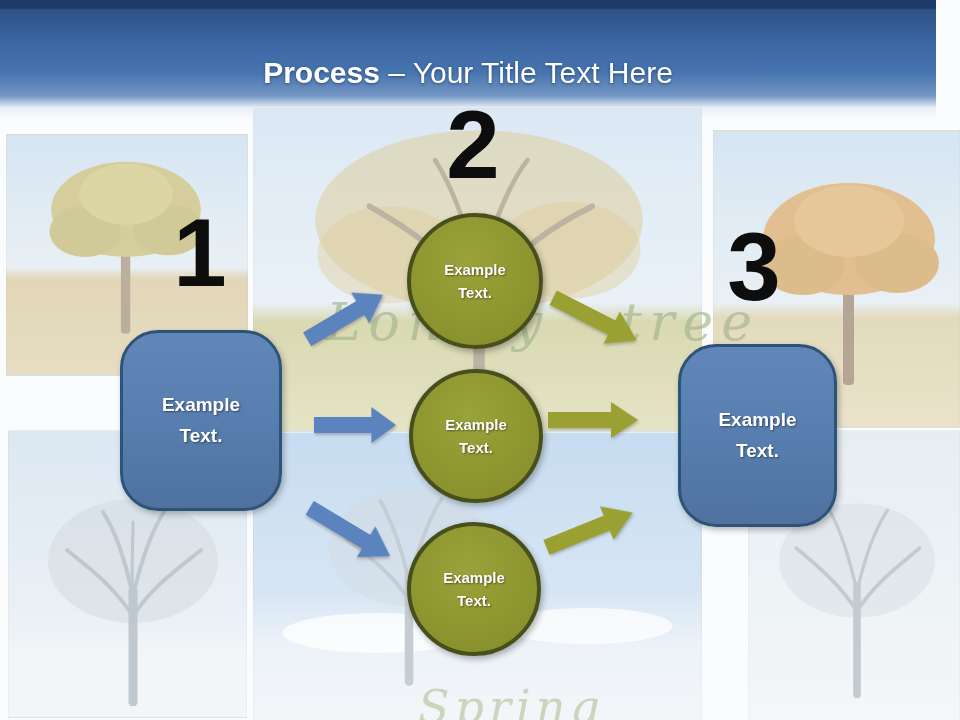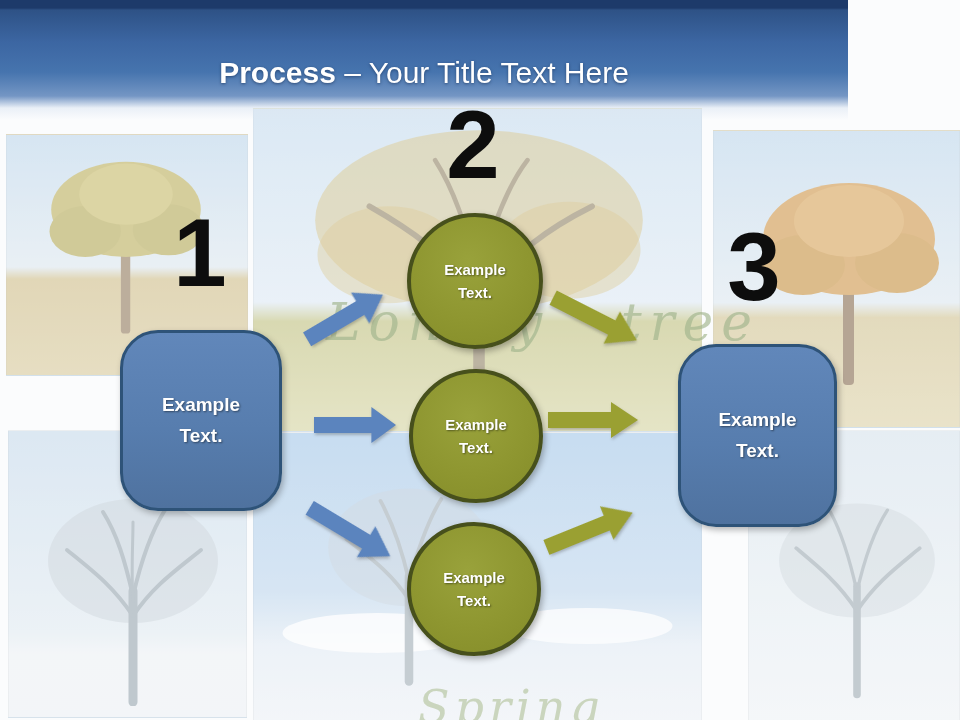--- a/index.html
+++ b/index.html
@@ -21,21 +21,21 @@
     background:linear-gradient(180deg,#c3d8ea 0%,#e0eaf1 70%,#eef2f5 78%,#edf1f4 100%);}
   .photo-bc{left:253px;top:432px;width:447px;height:288px;
     background:linear-gradient(180deg,#9ec4e8 0%,#bad4ec 55%,#e2ebf4 74%,#eef2f6 100%);}
   .photo-br{left:748px;top:430px;width:210px;height:290px;
     background:linear-gradient(180deg,#d5e2ec 0%,#e7eef3 65%,#f0f3f6 100%);}
   .watermark{position:absolute;font-family:"DejaVu Serif",serif;font-style:italic;
     color:rgba(160,180,140,.65);z-index:2;white-space:nowrap;}
   .wm-center{left:326px;top:292px;font-size:52px;letter-spacing:8px;word-spacing:46px;}
   .wm-bottom{left:418px;top:680px;font-size:46px;letter-spacing:5px;color:rgba(175,192,150,.6);}
   
-  .header{position:absolute;left:0;top:0;width:848px;height:120px;z-index:3;
+  .header{position:absolute;left:0;top:0;width:936px;height:120px;z-index:3;
     background:linear-gradient(180deg,
       #1d3a6a 0px,#1d3a6a 8px,#2e5286 10px,#3c66a2 42px,#4674ae 72px,
       #7496c4 96px,rgba(220,230,242,.55) 108px,rgba(255,255,255,0) 120px);}
   .title{position:absolute;left:0;top:56px;width:100%;text-align:center;
     font-size:30px;color:#ffffff;text-shadow:0 1px 3px rgba(15,35,70,.55);}
   .title .b{font-weight:bold;}
   
   .num{position:absolute;z-index:6;width:90px;text-align:center;
     font-size:96px;font-weight:bold;color:#0d0d0d;line-height:.85;}
   .num-1{left:155px;top:212px;}

